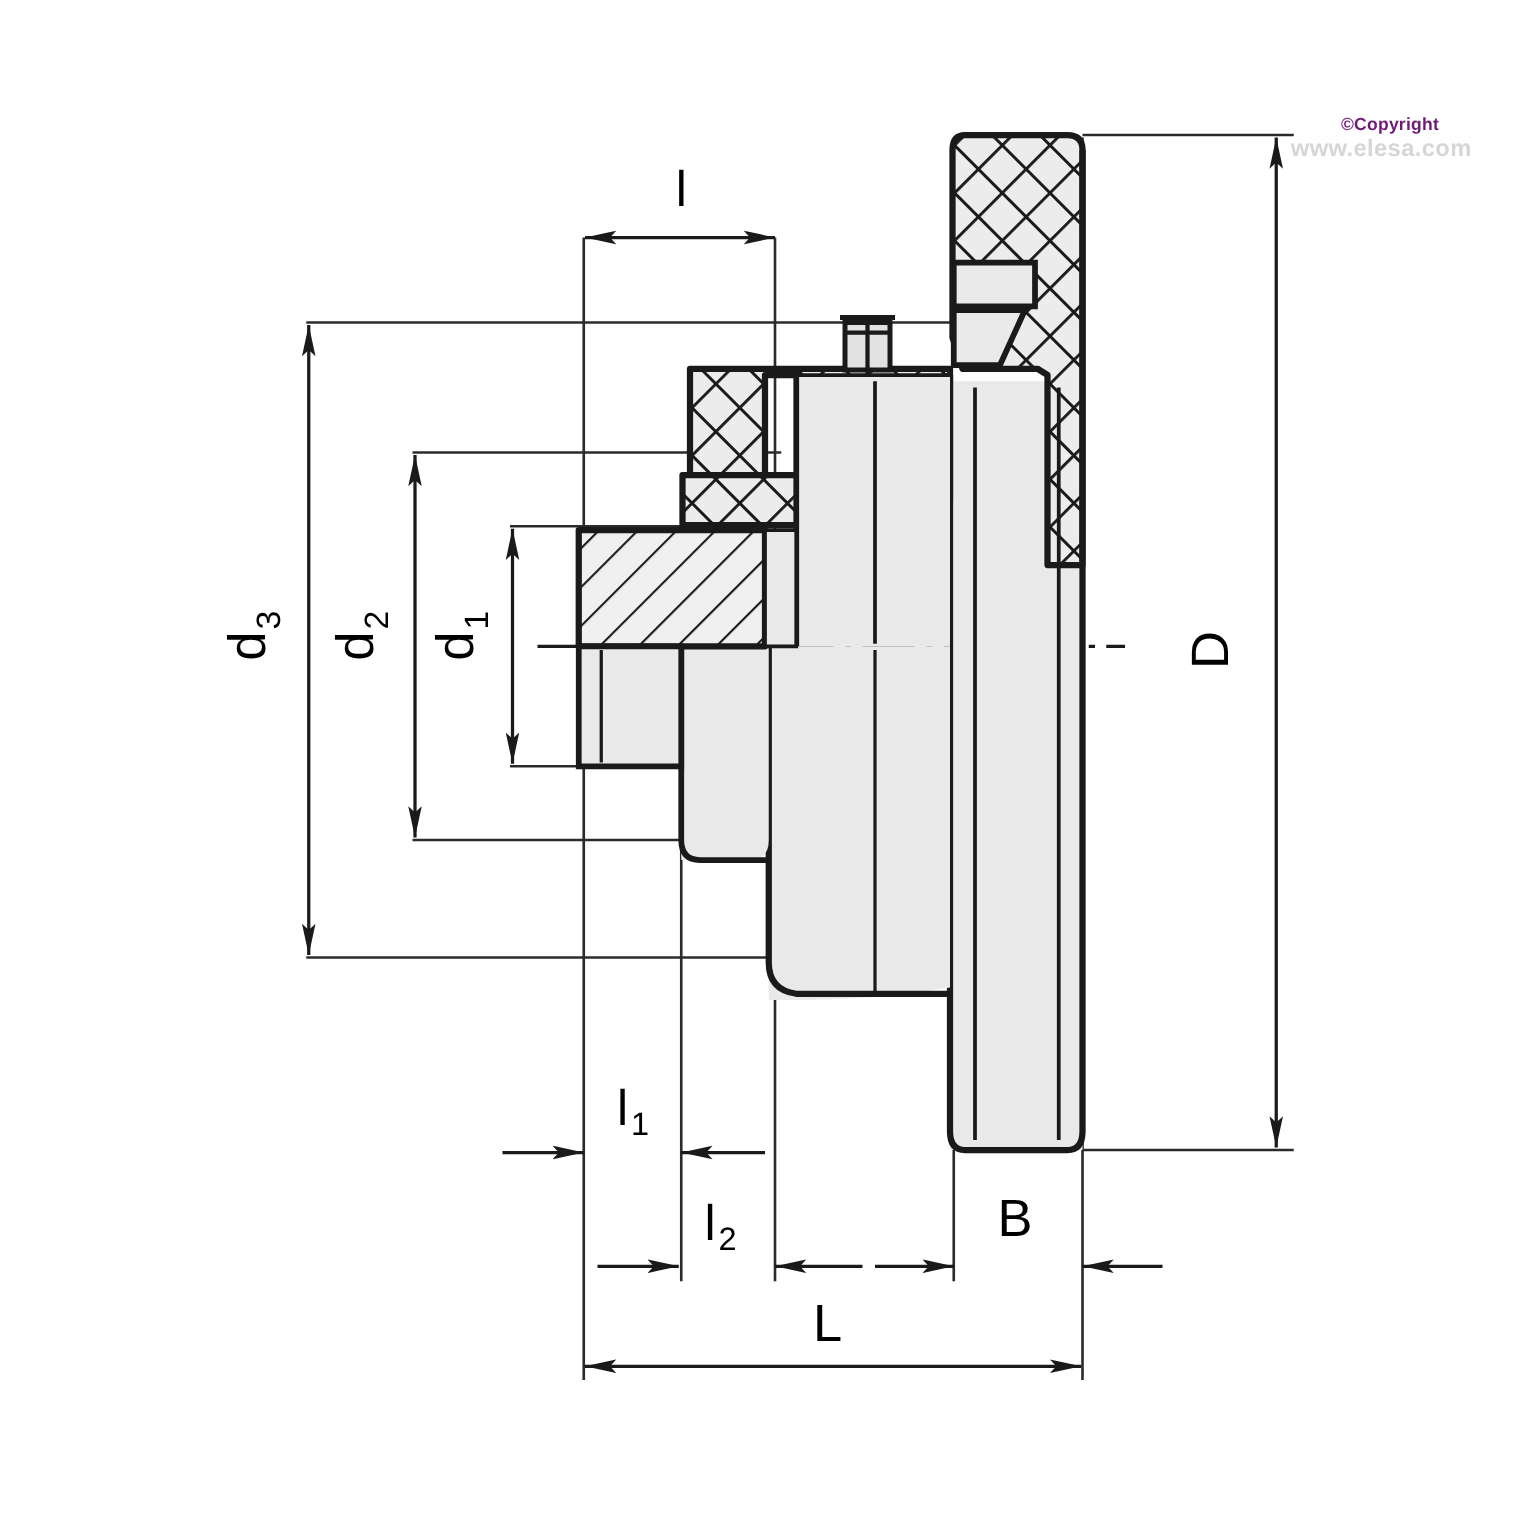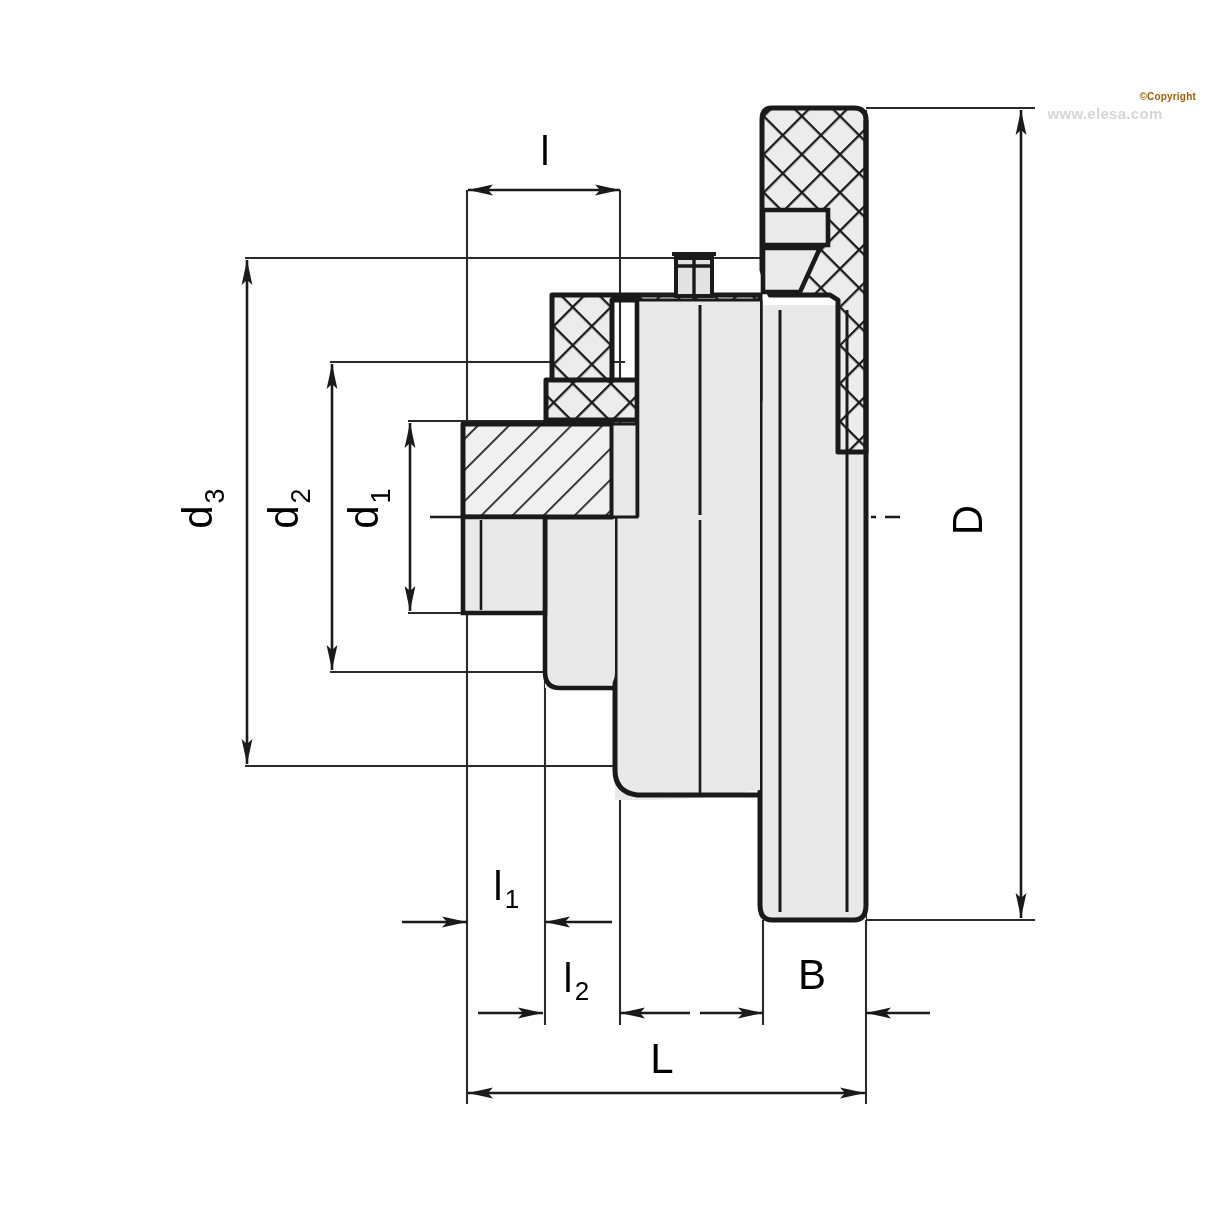--- a/index.html
+++ b/index.html
@@ -27,45 +27,45 @@
   }
   .wm {
     position: absolute;
     right: 18px;
     top: 92px;
     width: 182px;
     text-align: center;
     user-select: none;
   }
   .wm-copy {
-    font-size: 10px;
-    font-weight: bold;
-    color: #a16207;
+    font-size: 14px;
+    font-weight: bold;
+    color: #701a75;
     letter-spacing: 0.2px;
     line-height: 1;
     margin-bottom: 2px;
-    text-align: right;
+    text-align: center;
     padding-left: 14px;
   }
   .wm-brand {
     font-size: 52px;
     font-weight: bold;
     color: #d8d8d8;
     line-height: 0.95;
     letter-spacing: -1px;
     position: relative;
     display: inline-block;
   }
   .wm-brand sup {
     font-size: 15px;
     vertical-align: super;
     font-weight: bold;
   }
   .wm-url {
-    font-size: 15px;
+    font-size: 19px;
     font-weight: bold;
     color: #d6d6d6;
     letter-spacing: 0.3px;
     margin-top: 3px;
   }
 </style>
 </head>
 <body>
 
 <div id="stage">

